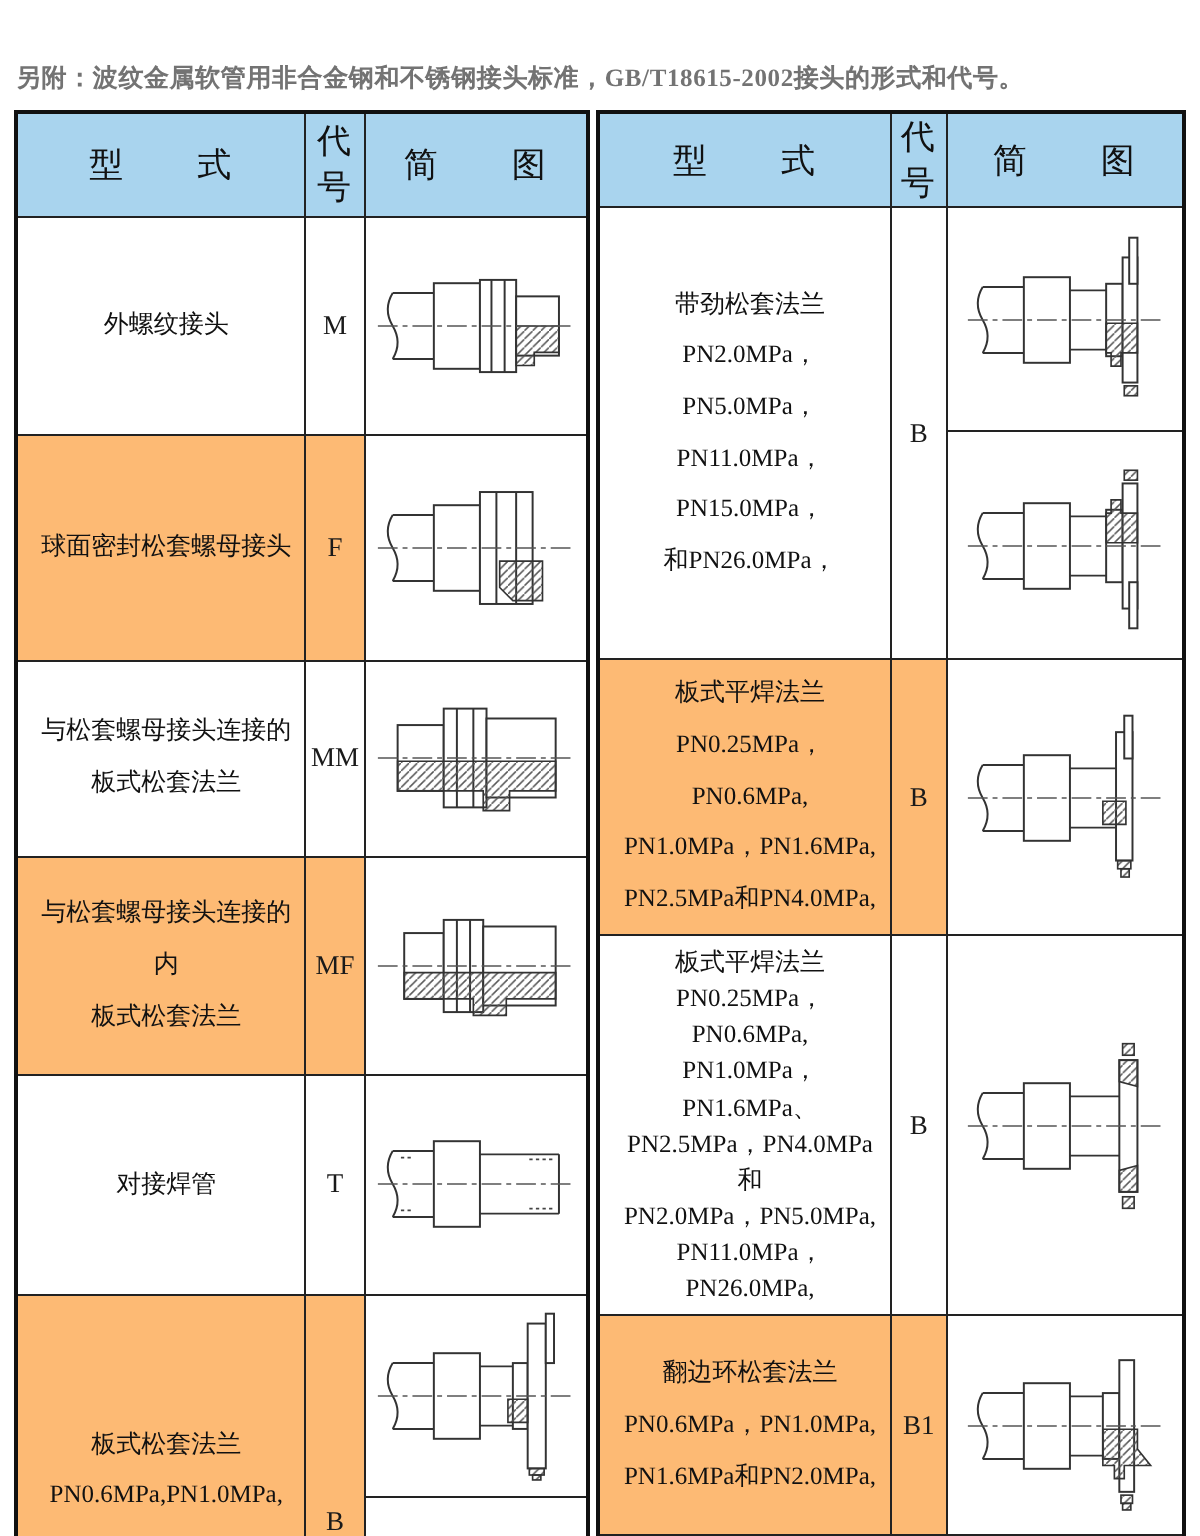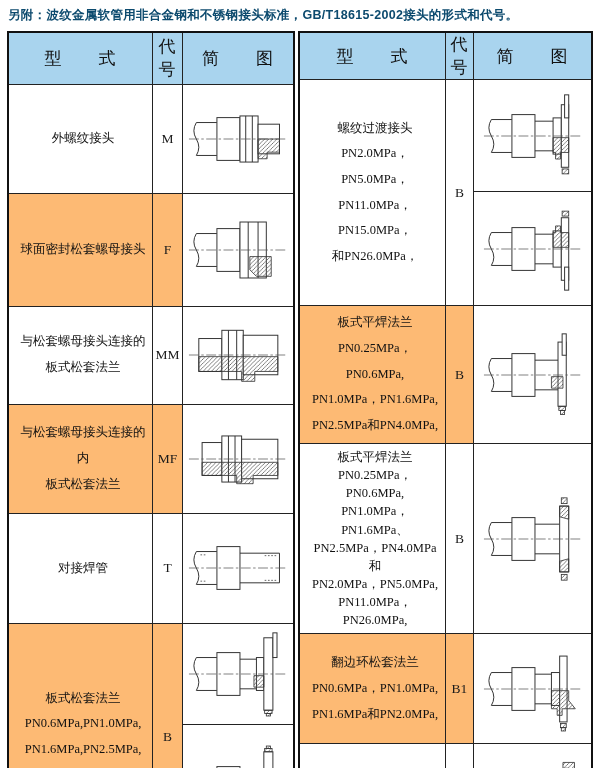--- a/index.html
+++ b/index.html
@@ -4,22 +4,22 @@
 <style>
   * { margin:0; padding:0; box-sizing:border-box; }
   html,body { background:#fff; }
   .page {
     position:relative; width:600px; height:768px; background:#fff;
     font-family:"Liberation Serif","DejaVu Serif",serif; color:#1a1a1a;
     overflow:hidden;
   }
   .title {
     padding:7px 6px 7px 8px;
-    font-family:Liberation Sans, sans-serif;
-    font-weight:bold; font-size:12.5px; color:#0c4a6e; letter-spacing:0.3px;
+    font-family:Liberation Serif, serif;
+    font-weight:bold; font-size:12.5px; color:#737373; letter-spacing:0.3px;margin-top:24px;
   }
   .tables { display:flex; gap:3px; margin:0 7px; align-items:stretch; }
   table { border-collapse:collapse; table-layout:fixed; border:2.5px solid #111; }
   th, td { border:1.5px solid #222; overflow:hidden; }
   th {
     background:#a9d4ee; font-weight:normal; font-size:17px; height:30px;
     letter-spacing:1px; color:#111;
   }
   td.type {
     text-align:center; vertical-align:middle; padding:4px 4px 4px 9px;
@@ -194,21 +194,21 @@
           <col class="c3">
         </colgroup>
       <tbody>
           <tr>
         <th>型　　式</th>
         <th>代号</th>
         <th>简　　图</th>
       </tr>
 
       <tr style="height:112px">
-        <td class="type" rowspan="2">螺纹过渡接头
+        <td class="type" rowspan="2">带劲松套法兰
 PN2.0MPa，PN5.0MPa，
 PN11.0MPa，PN15.0MPa，
 和PN26.0MPa，</td>
         <td class="code" rowspan="2">B</td>
         <td class="diag">
           <svg class="diag-svg" viewBox="0 0 130 104">
             <use href="#g-hose"></use>
             <path class="ln" d="M68,34 h22 M68,70 h22"></path>
             <rect class="wh" x="90" y="30" width="10" height="44"></rect>
             <rect class="wh" x="100" y="14" width="9" height="76"></rect>

